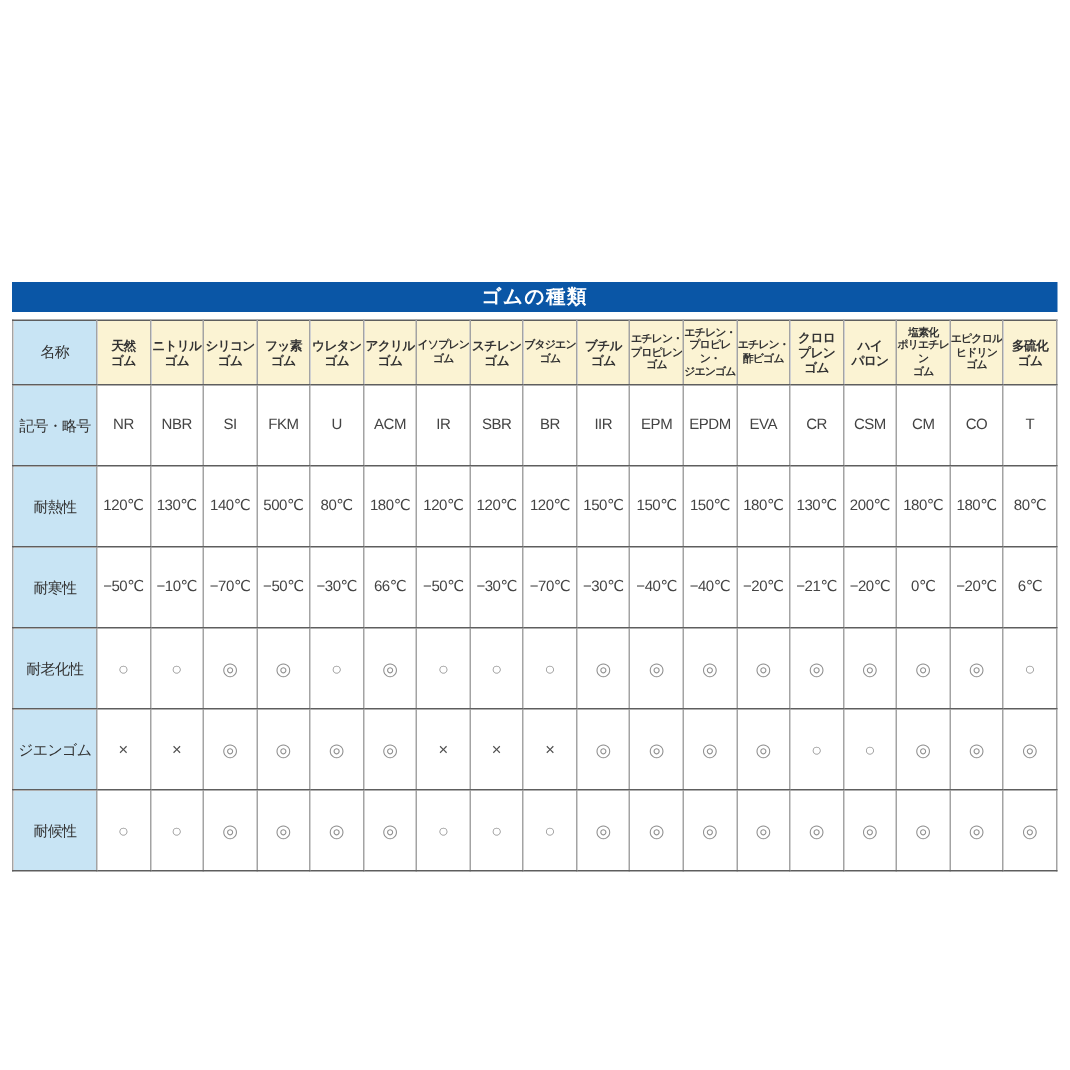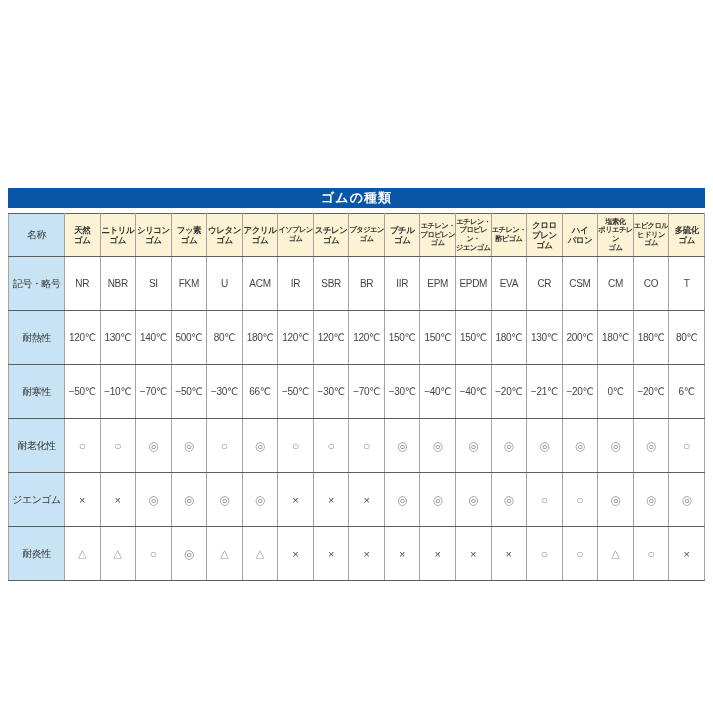--- a/index.html
+++ b/index.html
@@ -151,35 +151,35 @@
           <td class="mark">◎</td>
           <td class="mark">◎</td>
           <td class="mark">◎</td>
           <td class="mark">○</td>
           <td class="mark">○</td>
           <td class="mark">◎</td>
           <td class="mark">◎</td>
           <td class="mark">◎</td>
         </tr>
         <tr>
-          <th class="rowlabel">耐炎性</th>
-          <td class="mark tri">△</td>
-          <td class="mark tri">△</td>
+          <th class="rowlabel">耐候性</th>
+          <td class="mark">○</td>
           <td class="mark">○</td>
           <td class="mark">◎</td>
-          <td class="mark tri">△</td>
-          <td class="mark tri">△</td>
-          <td class="mark x">×</td>
-          <td class="mark x">×</td>
-          <td class="mark x">×</td>
-          <td class="mark x">×</td>
-          <td class="mark x">×</td>
-          <td class="mark x">×</td>
-          <td class="mark x">×</td>
+          <td class="mark">◎</td>
+          <td class="mark">◎</td>
+          <td class="mark">◎</td>
           <td class="mark">○</td>
           <td class="mark">○</td>
-          <td class="mark tri">△</td>
           <td class="mark">○</td>
-          <td class="mark x">×</td>
+          <td class="mark">◎</td>
+          <td class="mark">◎</td>
+          <td class="mark">◎</td>
+          <td class="mark">◎</td>
+          <td class="mark">◎</td>
+          <td class="mark">◎</td>
+          <td class="mark">◎</td>
+          <td class="mark">◎</td>
+          <td class="mark">◎</td>
         </tr>
       </tbody>
   </table>
 </div>
 
 </body></html>

